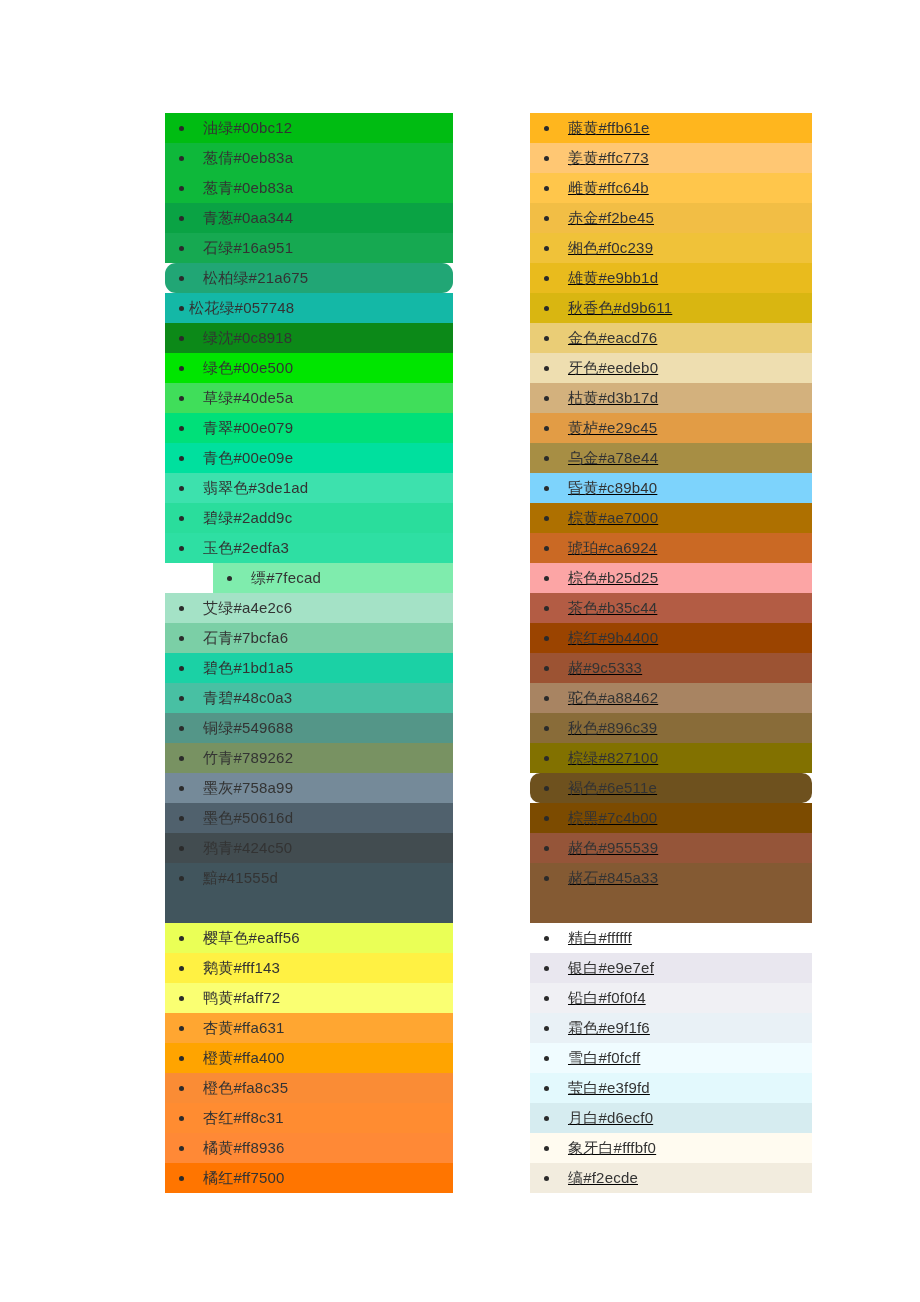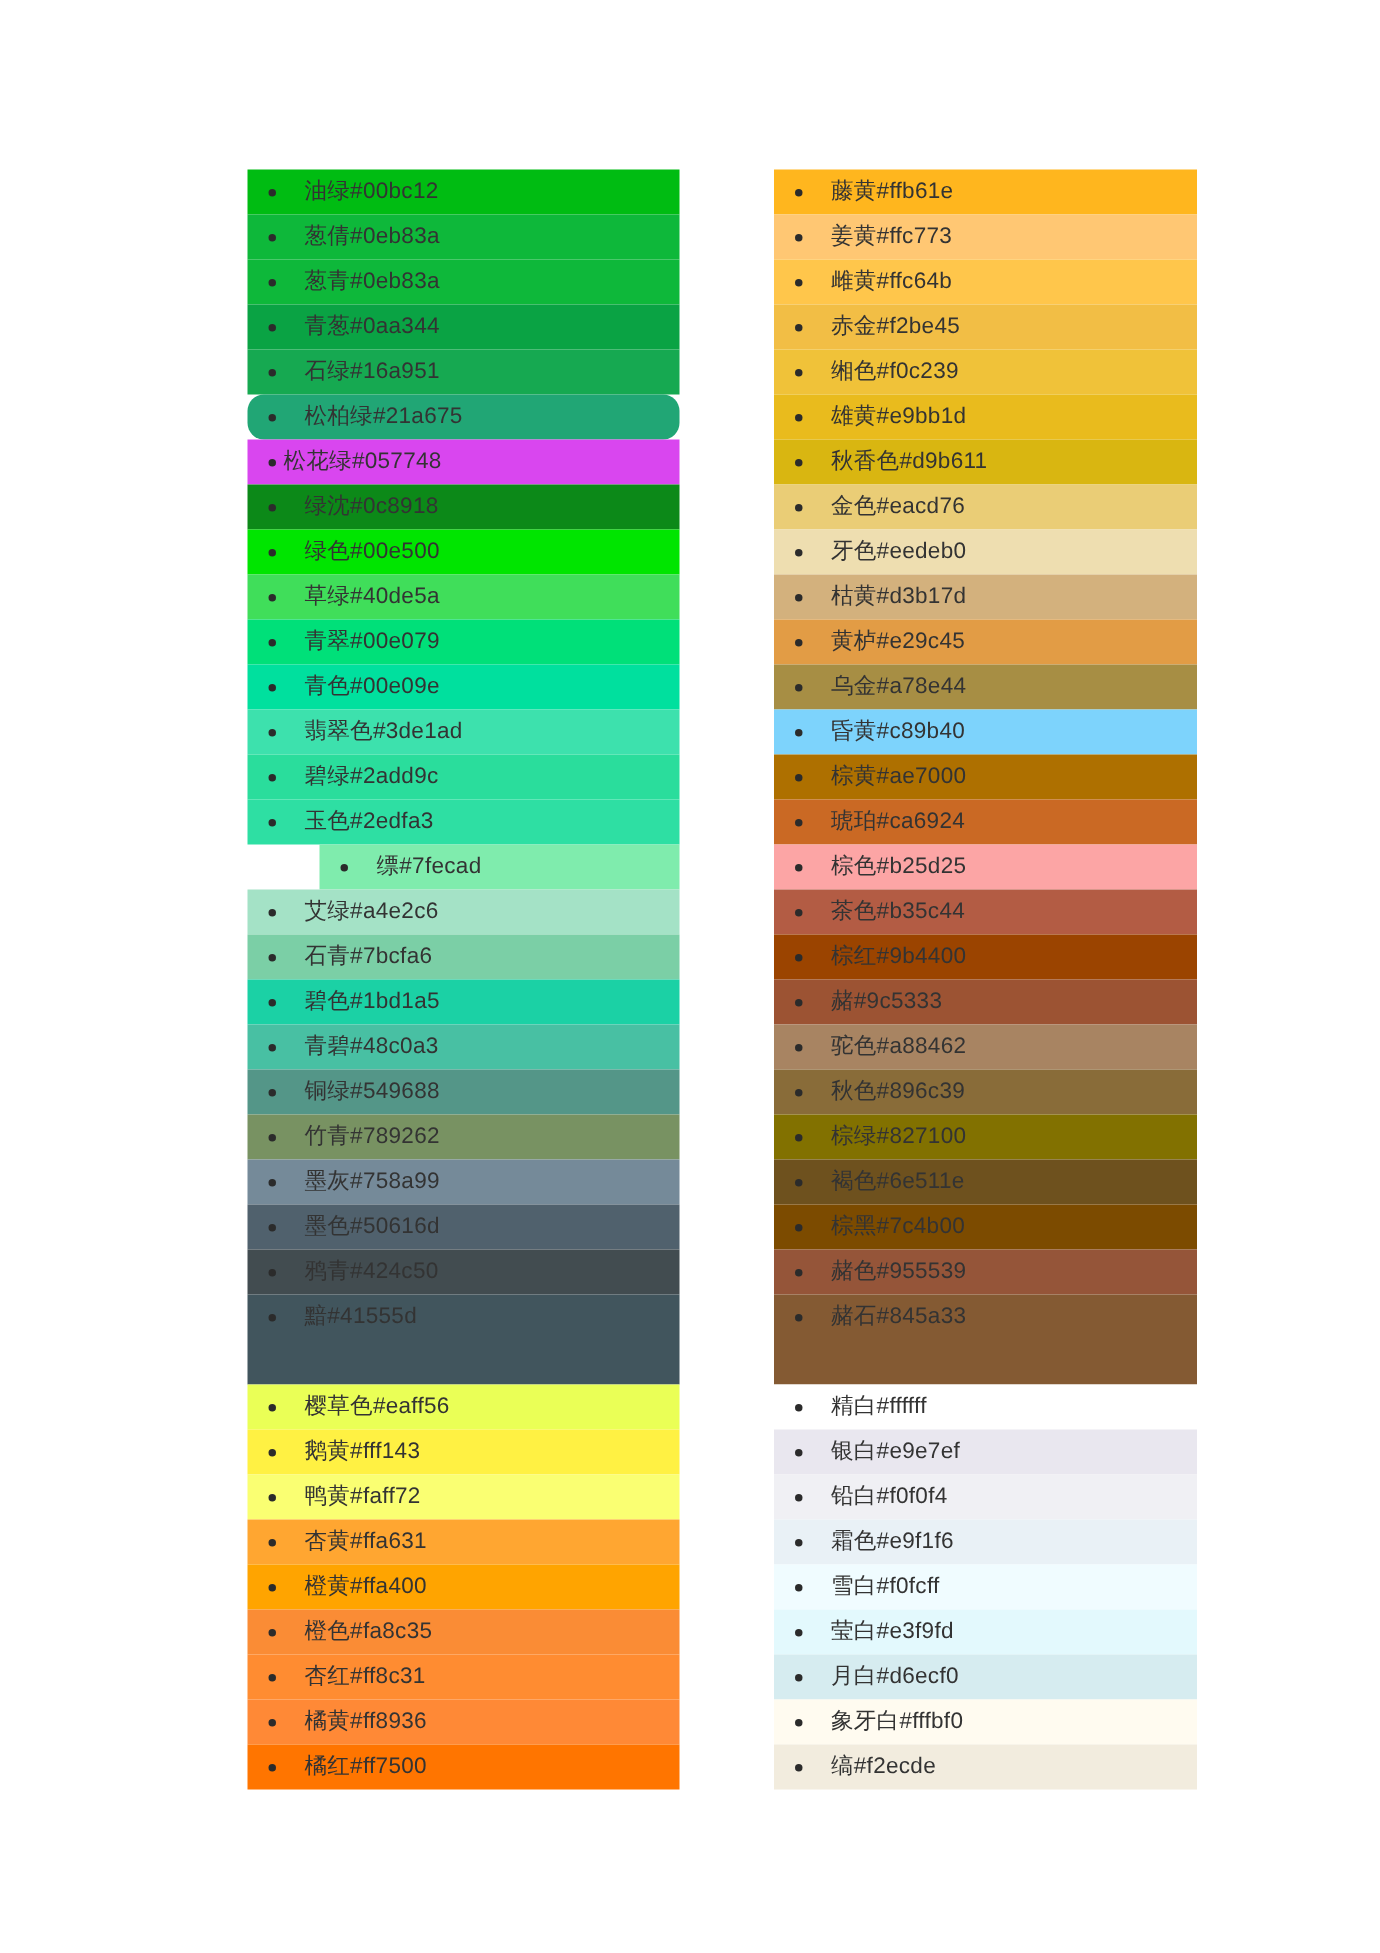--- a/index.html
+++ b/index.html
@@ -23,21 +23,21 @@
     width: 920px;
     height: 1302px;
     background: #ffffff;
   }
 
   .column {
     position: absolute;
     top: 113px;
   }
   .column.left  { left: 165px; width: 288px; }
-  .column.right { left: 516px; width: 282px; }
+  .column.right { left: 530px; width: 282px; text-decoration: underline; }
 
   .swatch-block {
     list-style: none;
     margin: 0 0 0 0;
     padding: 0;
     width: 100%;
   }
   .swatch-block.block-b { margin-top: 0; }
 
   .swatch-row {
@@ -76,21 +76,21 @@
 <div id="page">
 
   <div class="column left">
     <ul class="swatch-block block-a">
         <li class="swatch-row" style="background: rgb(0, 188, 18);"><span class="bullet"></span><span class="swatch-label">油绿#00bc12</span></li>
         <li class="swatch-row" style="background: rgb(14, 184, 58);"><span class="bullet"></span><span class="swatch-label">葱倩#0eb83a</span></li>
         <li class="swatch-row" style="background: rgb(14, 184, 58);"><span class="bullet"></span><span class="swatch-label">葱青#0eb83a</span></li>
         <li class="swatch-row" style="background: rgb(10, 163, 68);"><span class="bullet"></span><span class="swatch-label">青葱#0aa344</span></li>
         <li class="swatch-row" style="background: rgb(22, 169, 81);"><span class="bullet"></span><span class="swatch-label">石绿#16a951</span></li>
         <li class="swatch-row" style="background: rgb(33, 166, 117); border-radius: 11px;"><span class="bullet"></span><span class="swatch-label">松柏绿#21a675</span></li>
-        <li class="swatch-row" style="background: #d946ef; padding-left: 24px;"><span class="bullet"></span><span class="swatch-label">松花绿#057748</span></li>
+        <li class="swatch-row" style="background: #14b8a6; padding-left: 24px;"><span class="bullet"></span><span class="swatch-label">松花绿#057748</span></li>
         <li class="swatch-row" style="background: rgb(12, 137, 24);"><span class="bullet"></span><span class="swatch-label">绿沈#0c8918</span></li>
         <li class="swatch-row" style="background: rgb(0, 229, 0);"><span class="bullet"></span><span class="swatch-label">绿色#00e500</span></li>
         <li class="swatch-row" style="background: rgb(64, 222, 90);"><span class="bullet"></span><span class="swatch-label">草绿#40de5a</span></li>
         <li class="swatch-row" style="background: rgb(0, 224, 121);"><span class="bullet"></span><span class="swatch-label">青翠#00e079</span></li>
         <li class="swatch-row" style="background: rgb(0, 224, 158);"><span class="bullet"></span><span class="swatch-label">青色#00e09e</span></li>
         <li class="swatch-row" style="background: rgb(61, 225, 173);"><span class="bullet"></span><span class="swatch-label">翡翠色#3de1ad</span></li>
         <li class="swatch-row" style="background: rgb(42, 221, 156);"><span class="bullet"></span><span class="swatch-label">碧绿#2add9c</span></li>
         <li class="swatch-row" style="background: rgb(46, 223, 163);"><span class="bullet"></span><span class="swatch-label">玉色#2edfa3</span></li>
         <li class="swatch-row" style="background: rgb(127, 236, 173); margin-left: 48px;"><span class="bullet"></span><span class="swatch-label">缥#7fecad</span></li>
         <li class="swatch-row" style="background: rgb(164, 226, 198);"><span class="bullet"></span><span class="swatch-label">艾绿#a4e2c6</span></li>
@@ -134,21 +134,21 @@
         <li class="swatch-row" style="background: #7dd3fc;"><span class="bullet"></span><span class="swatch-label">昏黄#c89b40</span></li>
         <li class="swatch-row" style="background: rgb(174, 112, 0);"><span class="bullet"></span><span class="swatch-label">棕黄#ae7000</span></li>
         <li class="swatch-row" style="background: rgb(202, 105, 36);"><span class="bullet"></span><span class="swatch-label">琥珀#ca6924</span></li>
         <li class="swatch-row" style="background: #fca5a5;"><span class="bullet"></span><span class="swatch-label">棕色#b25d25</span></li>
         <li class="swatch-row" style="background: rgb(179, 92, 68);"><span class="bullet"></span><span class="swatch-label">茶色#b35c44</span></li>
         <li class="swatch-row" style="background: rgb(155, 68, 0);"><span class="bullet"></span><span class="swatch-label">棕红#9b4400</span></li>
         <li class="swatch-row" style="background: rgb(156, 83, 51);"><span class="bullet"></span><span class="swatch-label">赭#9c5333</span></li>
         <li class="swatch-row" style="background: rgb(168, 132, 98);"><span class="bullet"></span><span class="swatch-label">驼色#a88462</span></li>
         <li class="swatch-row" style="background: rgb(137, 108, 57);"><span class="bullet"></span><span class="swatch-label">秋色#896c39</span></li>
         <li class="swatch-row" style="background: rgb(130, 113, 0);"><span class="bullet"></span><span class="swatch-label">棕绿#827100</span></li>
-        <li class="swatch-row" style="background: rgb(110, 81, 30);"><span class="bullet"></span><span class="swatch-label">褐色#6e511e</span></li>
+        <li class="swatch-row" style="background: rgb(110, 81, 30); border-radius: 10px;"><span class="bullet"></span><span class="swatch-label">褐色#6e511e</span></li>
         <li class="swatch-row" style="background: rgb(124, 75, 0);"><span class="bullet"></span><span class="swatch-label">棕黑#7c4b00</span></li>
         <li class="swatch-row" style="background: rgb(149, 85, 57);"><span class="bullet"></span><span class="swatch-label">赭色#955539</span></li>
         <li class="swatch-row tall" style="background: rgb(132, 90, 51);"><span class="bullet"></span><span class="swatch-label">赭石#845a33</span></li>
       </ul>
     <ul class="swatch-block block-b">
         <li class="swatch-row" style="background: rgb(255, 255, 255);"><span class="bullet"></span><span class="swatch-label">精白#ffffff</span></li>
         <li class="swatch-row" style="background: rgb(233, 231, 239);"><span class="bullet"></span><span class="swatch-label">银白#e9e7ef</span></li>
         <li class="swatch-row" style="background: rgb(240, 240, 244);"><span class="bullet"></span><span class="swatch-label">铅白#f0f0f4</span></li>
         <li class="swatch-row" style="background: rgb(233, 241, 246);"><span class="bullet"></span><span class="swatch-label">霜色#e9f1f6</span></li>
         <li class="swatch-row" style="background: rgb(240, 252, 255);"><span class="bullet"></span><span class="swatch-label">雪白#f0fcff</span></li>

